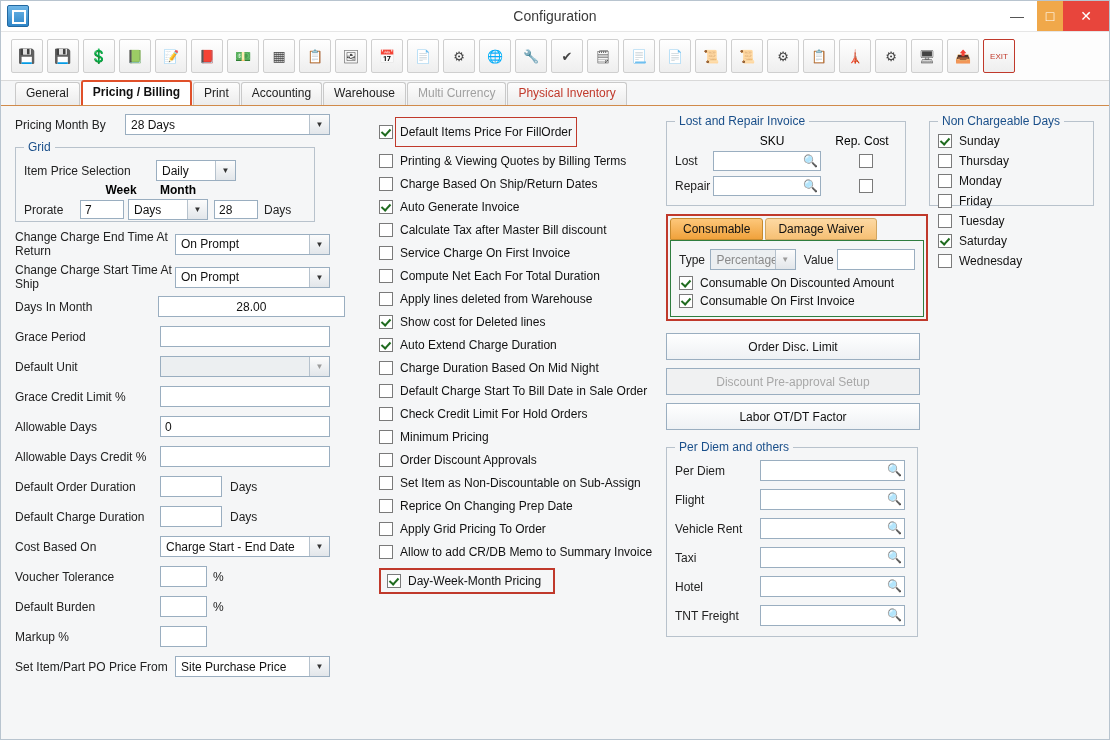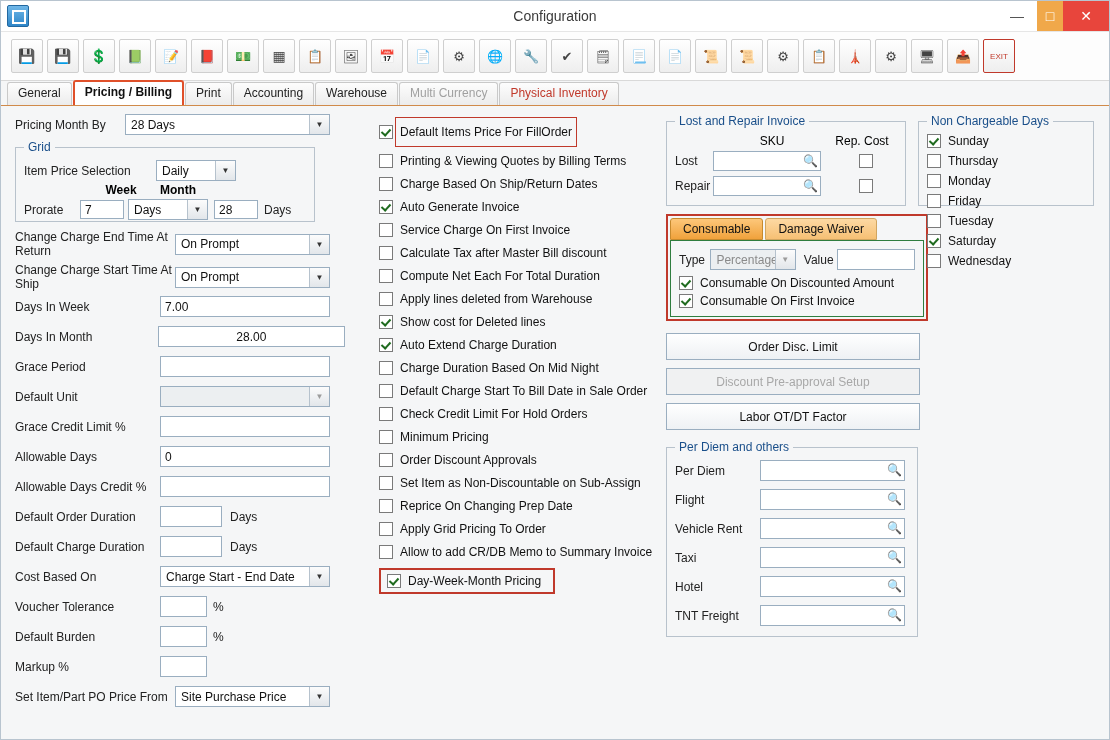--- a/index.html
+++ b/index.html
@@ -53,21 +53,21 @@
   .tb-btn{
     width:30px;height:32px;border:1px solid #cfcfcf;border-radius:2px;
     background:linear-gradient(#ffffff,#eeeeee);
     position:relative;display:flex;align-items:center;justify-content:center;
     font-size:9px;color:#444;overflow:hidden;
   }
   
   .tabstrip{
     height:24px;background:#f5f6f7;
     border-bottom:1px solid #d08a4a;
-    display:flex;align-items:flex-end;padding-left:6px;
+    display:flex;align-items:flex-end;padding-left:14px;
   }
   .tab{
     height:22px;line-height:21px;padding:0 10px;
     border:1px solid #c9c9c9;border-bottom:none;
     background:linear-gradient(#fdfdfd,#ececec);
     margin-right:1px;font-size:12px;color:#222;
     border-top-left-radius:3px;border-top-right-radius:3px;
   }
   .tab.active{
     background:#ffffff;border:2px solid #e0502a;border-bottom:none;
@@ -288,24 +288,20 @@
         </div>
 
         <div class="row">
           <div class="lbl" style="width:160px">Change Charge Start Time At Ship</div>
           <div class="combo" style="width:155px">
             <span>On Prompt</span>
             <span class="arrow">▼</span>
           </div>
         </div>
 
-        <div class="row" style="margin-bottom:9px">
-          <div class="lbl" style="width:145px">Days In Week</div>
-          <input class="inp" style="width: 170px; height: 21px;" value="7.00">
-        </div>
 
         <div class="row" style="margin-bottom:9px">
           <div class="lbl" style="width:145px">Days In Month</div>
           <input class="inp" style="width: 190px; height: 21px; text-align: center;" value="28.00">
         </div>
 
         <div class="row" style="margin-bottom:9px">
           <div class="lbl" style="width:145px">Grace Period</div>
           <input class="inp" style="width: 170px; height: 21px;" value="">
         </div>
@@ -394,25 +390,25 @@
       <div class="chk" style="margin-bottom:9px">
         <div class="box"></div>
         <span>Charge Based On Ship/Return Dates</span>
       </div>
       <div class="chk" style="margin-bottom:9px">
         <div class="box checked"></div>
         <span>Auto Generate Invoice</span>
       </div>
       <div class="chk" style="margin-bottom:9px">
         <div class="box"></div>
+        <span>Calculate Tax after Master Bill discount</span>
+      </div>
+      <div class="chk" style="margin-bottom:9px">
+        <div class="box"></div>
         <span>Service Charge On First Invoice</span>
-      </div>
-      <div class="chk" style="margin-bottom:9px">
-        <div class="box"></div>
-        <span>Calculate Tax after Master Bill discount</span>
       </div>
       <div class="chk" style="margin-bottom:9px">
         <div class="box"></div>
         <span>Compute Net Each For Total Duration</span>
       </div>
       <div class="chk" style="margin-bottom:9px">
         <div class="box"></div>
         <span>Apply lines deleted from Warehouse</span>
       </div>
       <div class="chk" style="margin-bottom:9px">
@@ -460,21 +456,21 @@
         <span>Allow to add CR/DB Memo to Summary Invoice</span>
       </div>
       <div class="chk" style="margin-bottom:9px;border:2px solid #c0392b;padding:4px 6px;width:160px;box-sizing:content-box">
         <div class="box checked"></div>
         <span>Day-Week-Month Pricing</span>
       </div>
     </div>
 
     <div style="position:absolute;left:665px;top:8px;width:428px">
 
-      <div style="display:flex;gap:12px">
+      <div style="display:flex;gap:23px">
 
         <fieldset style="width:232px;height:92px;box-sizing:border-box">
           <legend>Lost and Repair Invoice</legend>
           <div style="display:flex;margin-left:42px">
             <div style="width:110px;text-align:center">SKU</div>
             <div style="width:70px;text-align:center">Rep. Cost</div>
           </div>
           <div class="row" style="margin-top:3px">
             <div class="lbl" style="width:38px">Lost</div>
             <div class="fieldmag">

